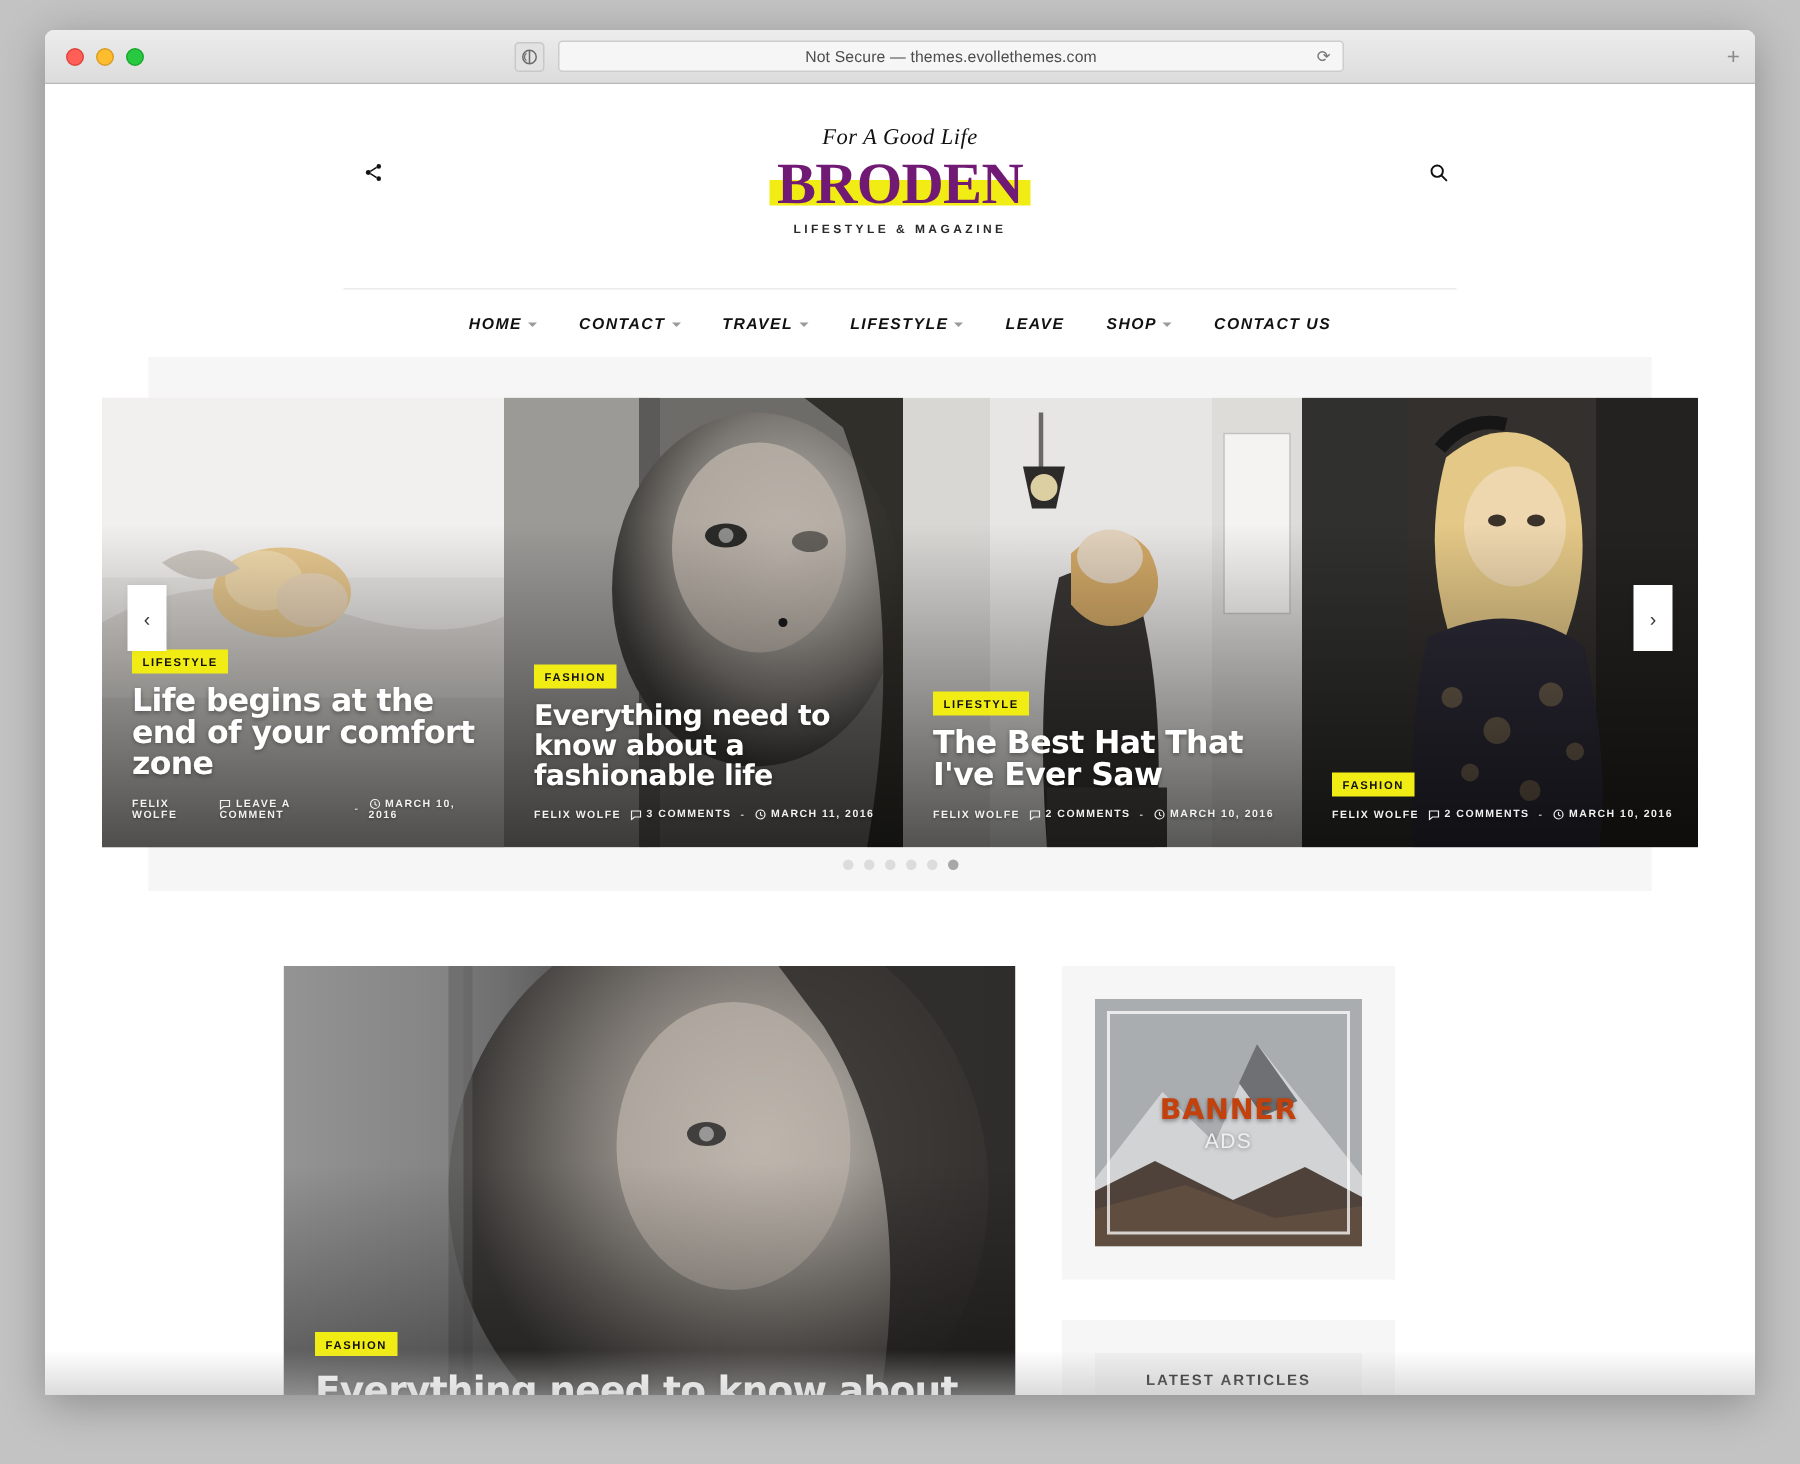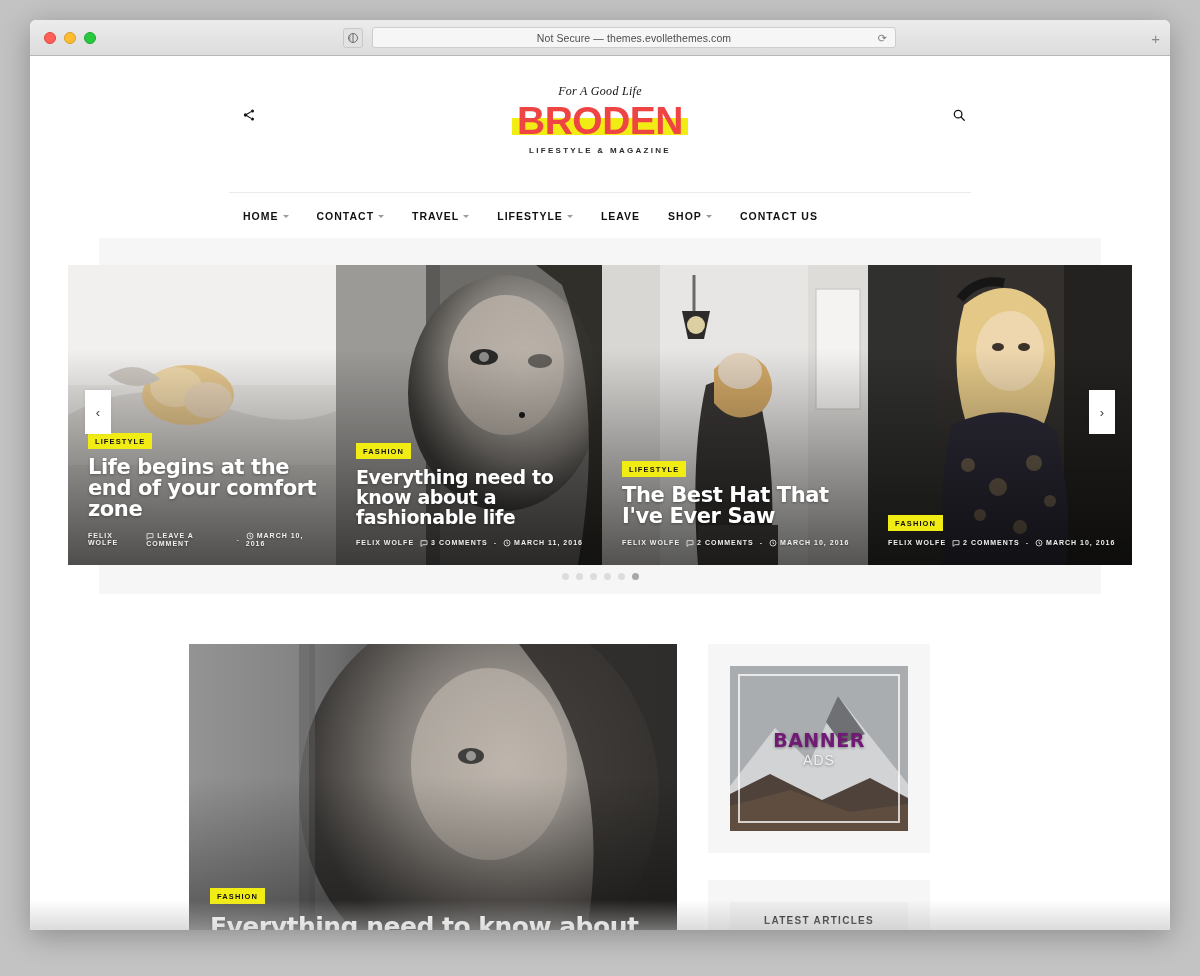--- a/index.html
+++ b/index.html
@@ -85,57 +85,58 @@
     display: flex; align-items: center; justify-content: center;
     cursor: pointer;
   }
   .logo-block {
     position: absolute; left: 0; right: 0; top: 28px;
     text-align: center;
   }
   .logo-tagline-top {
     font-family: "Liberation Serif", serif;
     font-style: italic;
-    font-size: 12px;
+    font-size: 15px;
     color: #111;
     letter-spacing: .3px;
     margin-bottom: 2px;
   }
   .logo-name-wrap { display: inline-block; position: relative; }
   .logo-hl {
     position: absolute;
     left: -5px; right: -5px;
     top: 17px; height: 17px;
     background: #f2ec15;
     z-index: 0;
   }
   .logo-name {
     position: relative; z-index: 1;
-    font-family: Liberation Sans, sans-serif;
+    font-family: Liberation Serif, serif;
     font-weight: 700;
     font-size: 39px;
     line-height: 40px;
     letter-spacing: -0.5px;
-    color: #ef4444;
+    color: #701a75;
   }
   .logo-tagline-bottom {
     margin-top: 5px;
     font-size: 8px;
     font-weight: 700;
     letter-spacing: 2.3px;
     color: #2a2a2a;
   }
 
   
   .navbar {
     border-top: 1px solid #ebebeb;
     margin: 0 199px;
     height: 46px;
-    display: flex; align-items: center; 
+    display: flex; align-items: center; justify-content: center;
     gap: 0;
+    font-style: italic;
   }
   .nav-item {
     display: flex; align-items: center; gap: 4px;
     font-size: 10.5px; font-weight: 700;
     letter-spacing: 1px;
     color: #111;
     padding: 0 14px;
     cursor: pointer;
     white-space: nowrap;
   }
@@ -279,21 +280,21 @@
     position: absolute; inset: 0;
     display: flex; flex-direction: column;
     align-items: center; justify-content: center;
     z-index: 3;
   }
   .banner-title {
     font-family: "DejaVu Sans", sans-serif;
     font-weight: 700;
     font-size: 19px;
     letter-spacing: .5px;
-    color: #701a75;
+    color: #c2410c;
     text-shadow: 0 1px 3px rgba(0,0,0,.4);
   }
   .banner-sub {
     font-size: 14px;
     color: #efefef;
     letter-spacing: 1px;
     margin-top: 1px;
     text-shadow: 0 1px 3px rgba(0,0,0,.4);
   }
 

